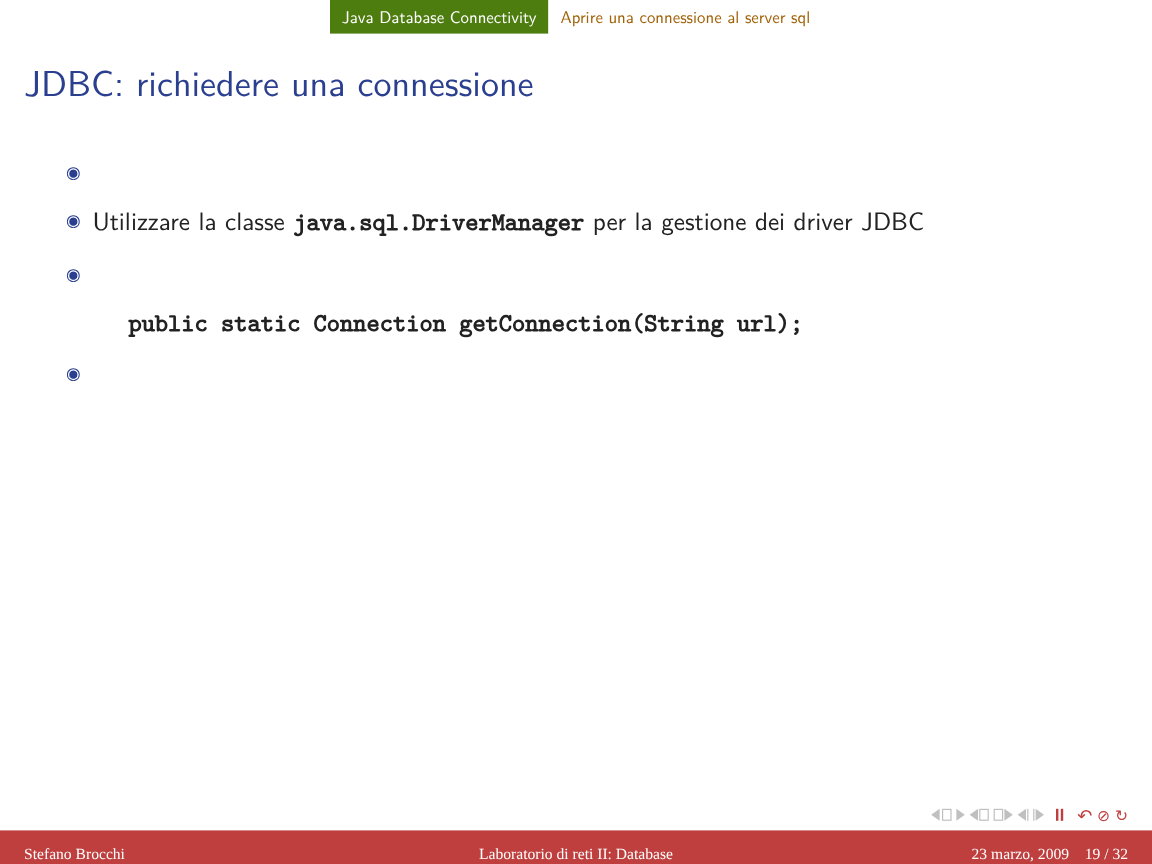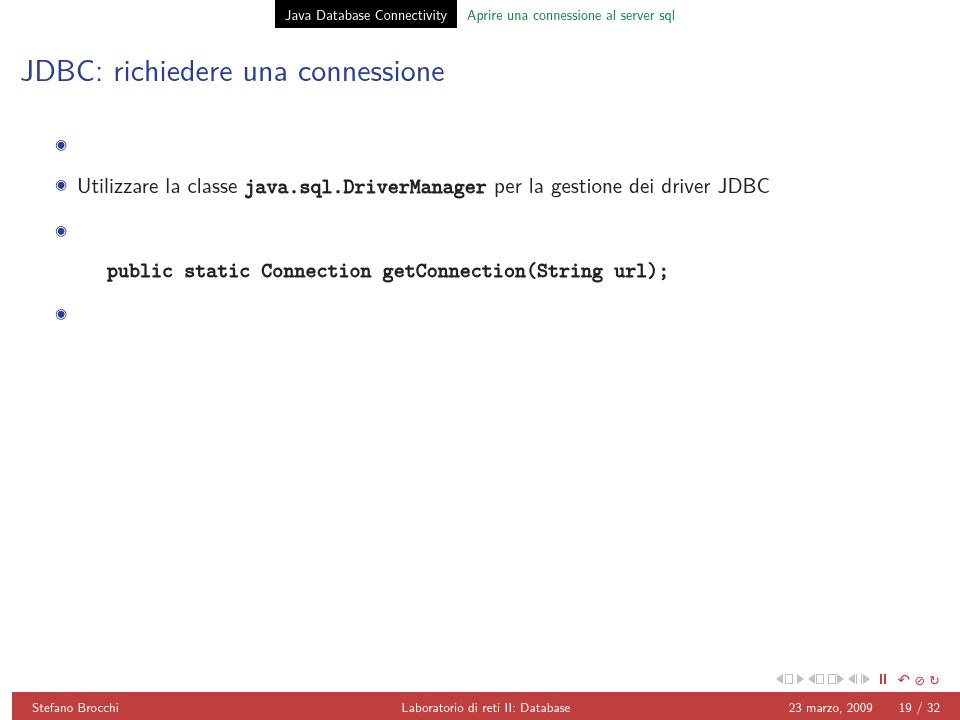--- a/index.html
+++ b/index.html
@@ -2,33 +2,33 @@
 <html><head>
 <meta charset="utf-8">
 <style>
   * { margin: 0; padding: 0; box-sizing: border-box; }
   body {
     width: 960px; height: 720px;
     font-family: 'Latin Modern Sans', 'Computer Modern Sans', 'Lucida Sans', sans-serif;
     background: #fff; position: relative; overflow: hidden;
   }
   .header { display: flex; justify-content: center; height: 28px; align-items: center; font-size: 14px; }
-  .header-left { background: #000000; color: #fff; padding: 4px 10px; }
-  .header-right { background: #fff; color: #15803d; padding: 4px 10px; }
+  .header-left { background: #4d7c0f; color: #fff; padding: 4px 10px; }
+  .header-right { background: #fff; color: #a16207; padding: 4px 10px; }
   .title { color: #2a3f8f; font-size: 30px; padding: 18px 20px 8px 20px; font-weight: 400; }
   .content { padding: 30px 55px 0 55px; font-size: 21px; color: #222; line-height: 1.6; }
   .item { display: flex; margin-bottom: 10px; position: relative; }
   .bullet { flex: 0 0 22px; color: #2a3f8f; font-size: 14px; line-height: 30px; }
   .sub { margin-left: 52px; }
   .tt { font-family: 'Latin Modern Mono', 'Courier New', monospace; font-weight: bold; }
   .footer {
-    position: absolute; bottom: 0; left: 12px; right: 0;
+    position: absolute; bottom: 0; left: 0; right: 0;
     background: #bf3f3f; color: #fff; height: 28px;
-    display: flex; align-items: center; font-size: 13px;
-    padding: 0 20px; justify-content: space-between;
+    display: flex; align-items: flex-end; font-size: 13px;
+    padding: 0 20px; justify-content: space-between; font-family: Liberation Serif, serif;
   }
   .footer .center { position: absolute; left: 50%; transform: translateX(-50%); }
   .navbar {
     position: absolute; bottom: 30px; right: 20px;
     display: flex; align-items: center; gap: 4px;
   }
   .nav-btn { color: #c0c0c0; font-size: 12px; display: inline-flex; align-items: center; }
   .nav-btn.accent { color: #bf3f3f; }
   .tri { width: 0; height: 0; display: inline-block; }
   .tri-l { border-top: 5px solid transparent; border-bottom: 5px solid transparent; border-right: 7px solid currentColor; }

